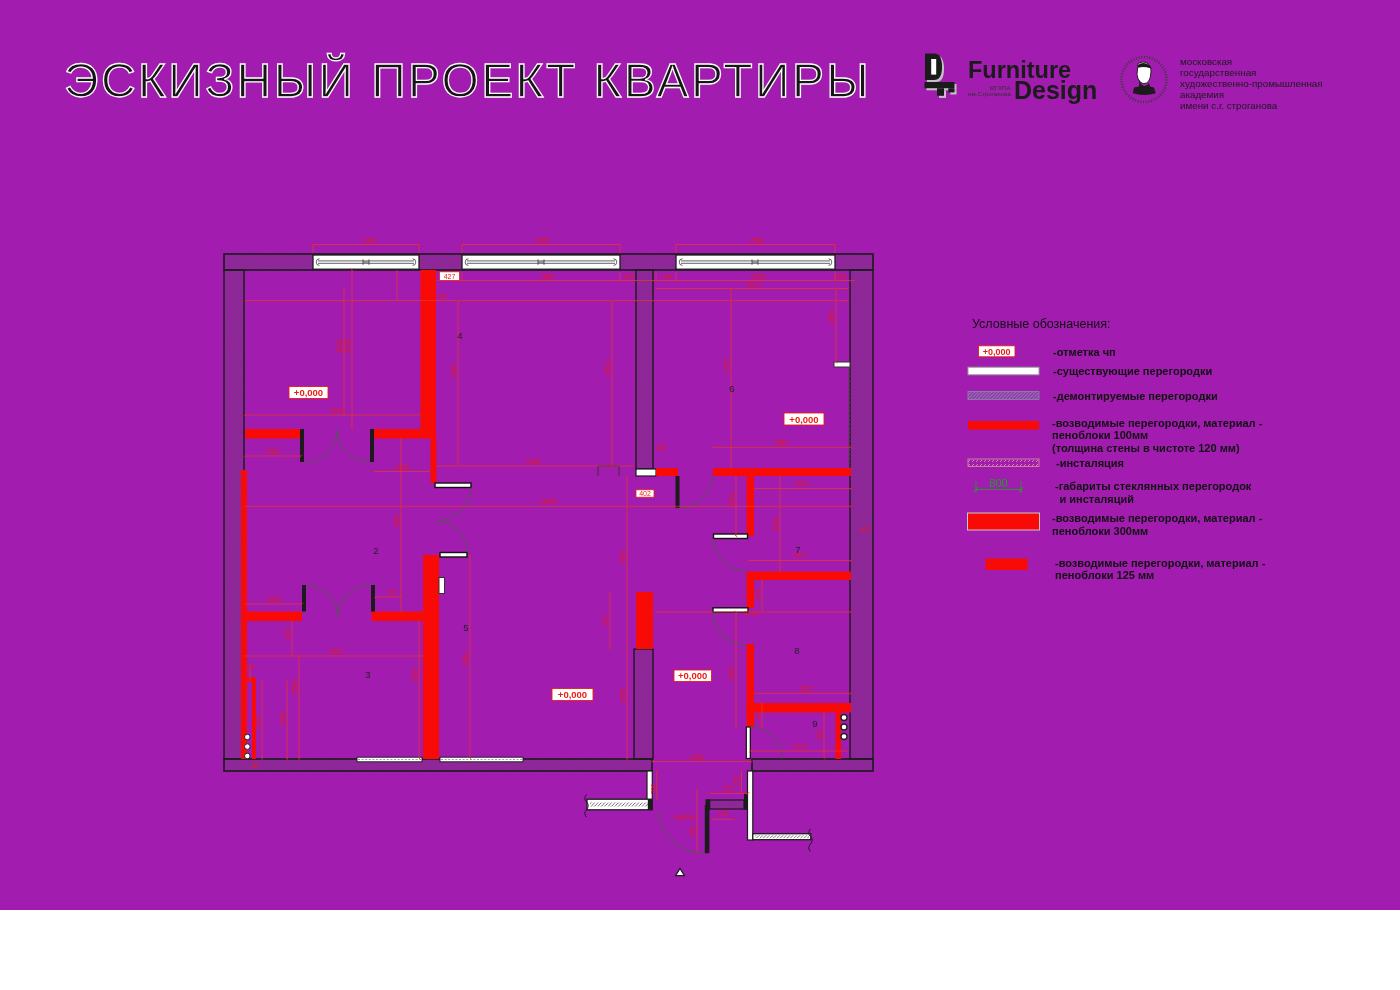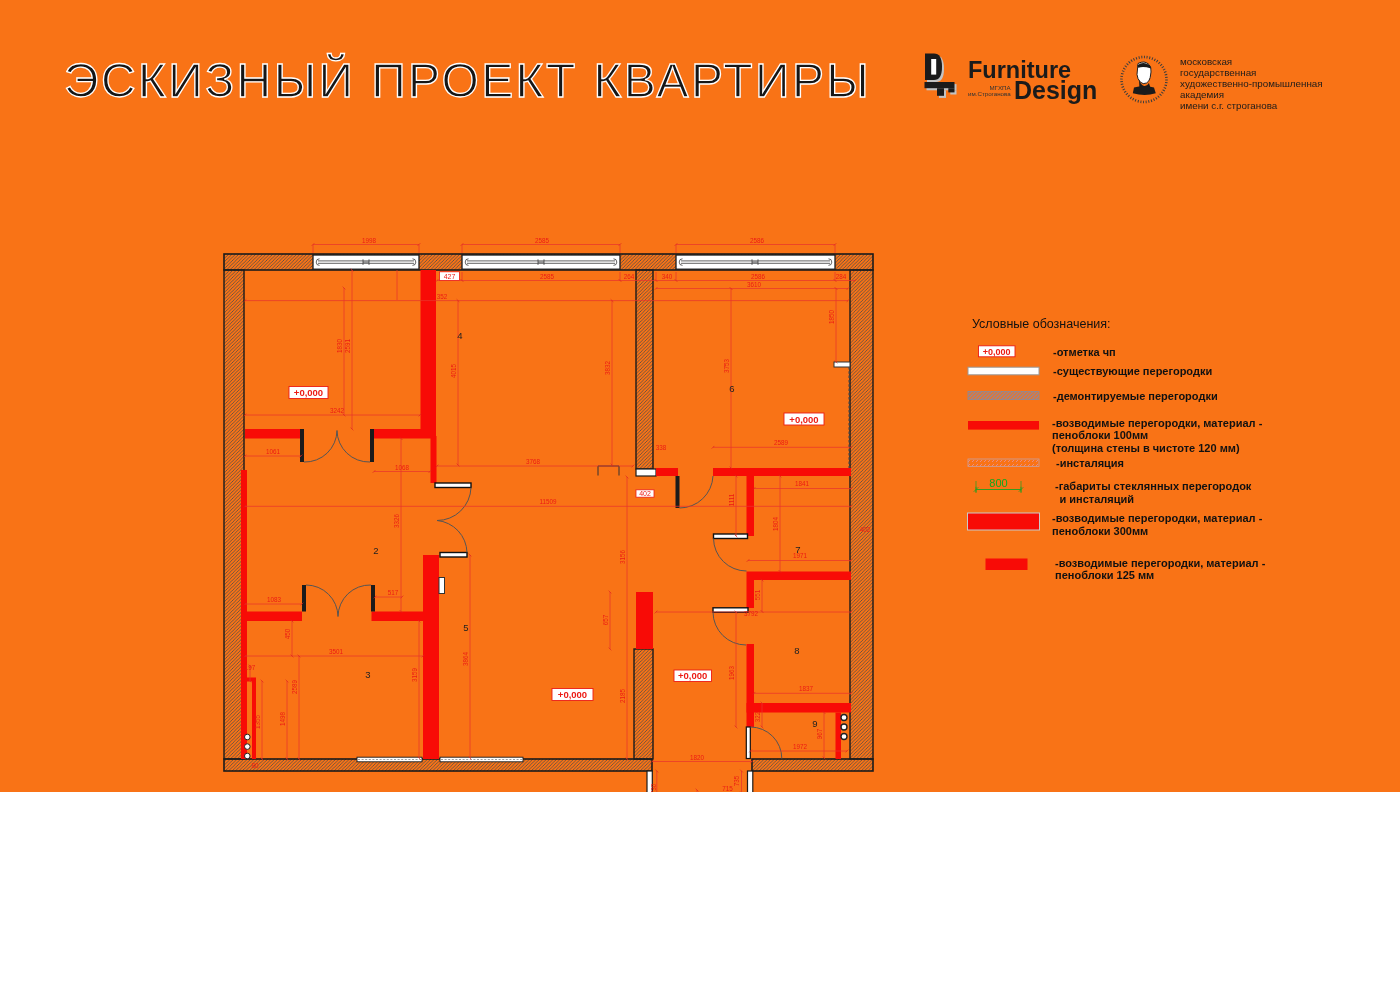--- a/index.html
+++ b/index.html
@@ -1,16 +1,16 @@
 <!DOCTYPE html>
 <html><head>
 <meta charset="utf-8">
 <style>
   html,body{margin:0;padding:0;background:#fff;}
-  #page{position:relative;width:1400px;height:792px;background:#f97316;overflow:hidden;
+  #page{position:relative;width:1400px;height:910px;background:#a21caf;overflow:hidden;
         font-family:"Liberation Sans", sans-serif;}
   svg{position:absolute;left:0;top:0;}
 </style>
 </head>
 <body>
 <div id="page">
 <svg width="1400" height="990" viewBox="0 0 1400 990">
 <defs>
   <pattern id="hw" width="3.4" height="3.4" patternUnits="userSpaceOnUse">
     <path d="M-1,1 L1,-1 M0,3.4 L3.4,0 M2.4,4.4 L4.4,2.4" stroke="#4c4c4c" stroke-width="0.8" fill="none"></path>

